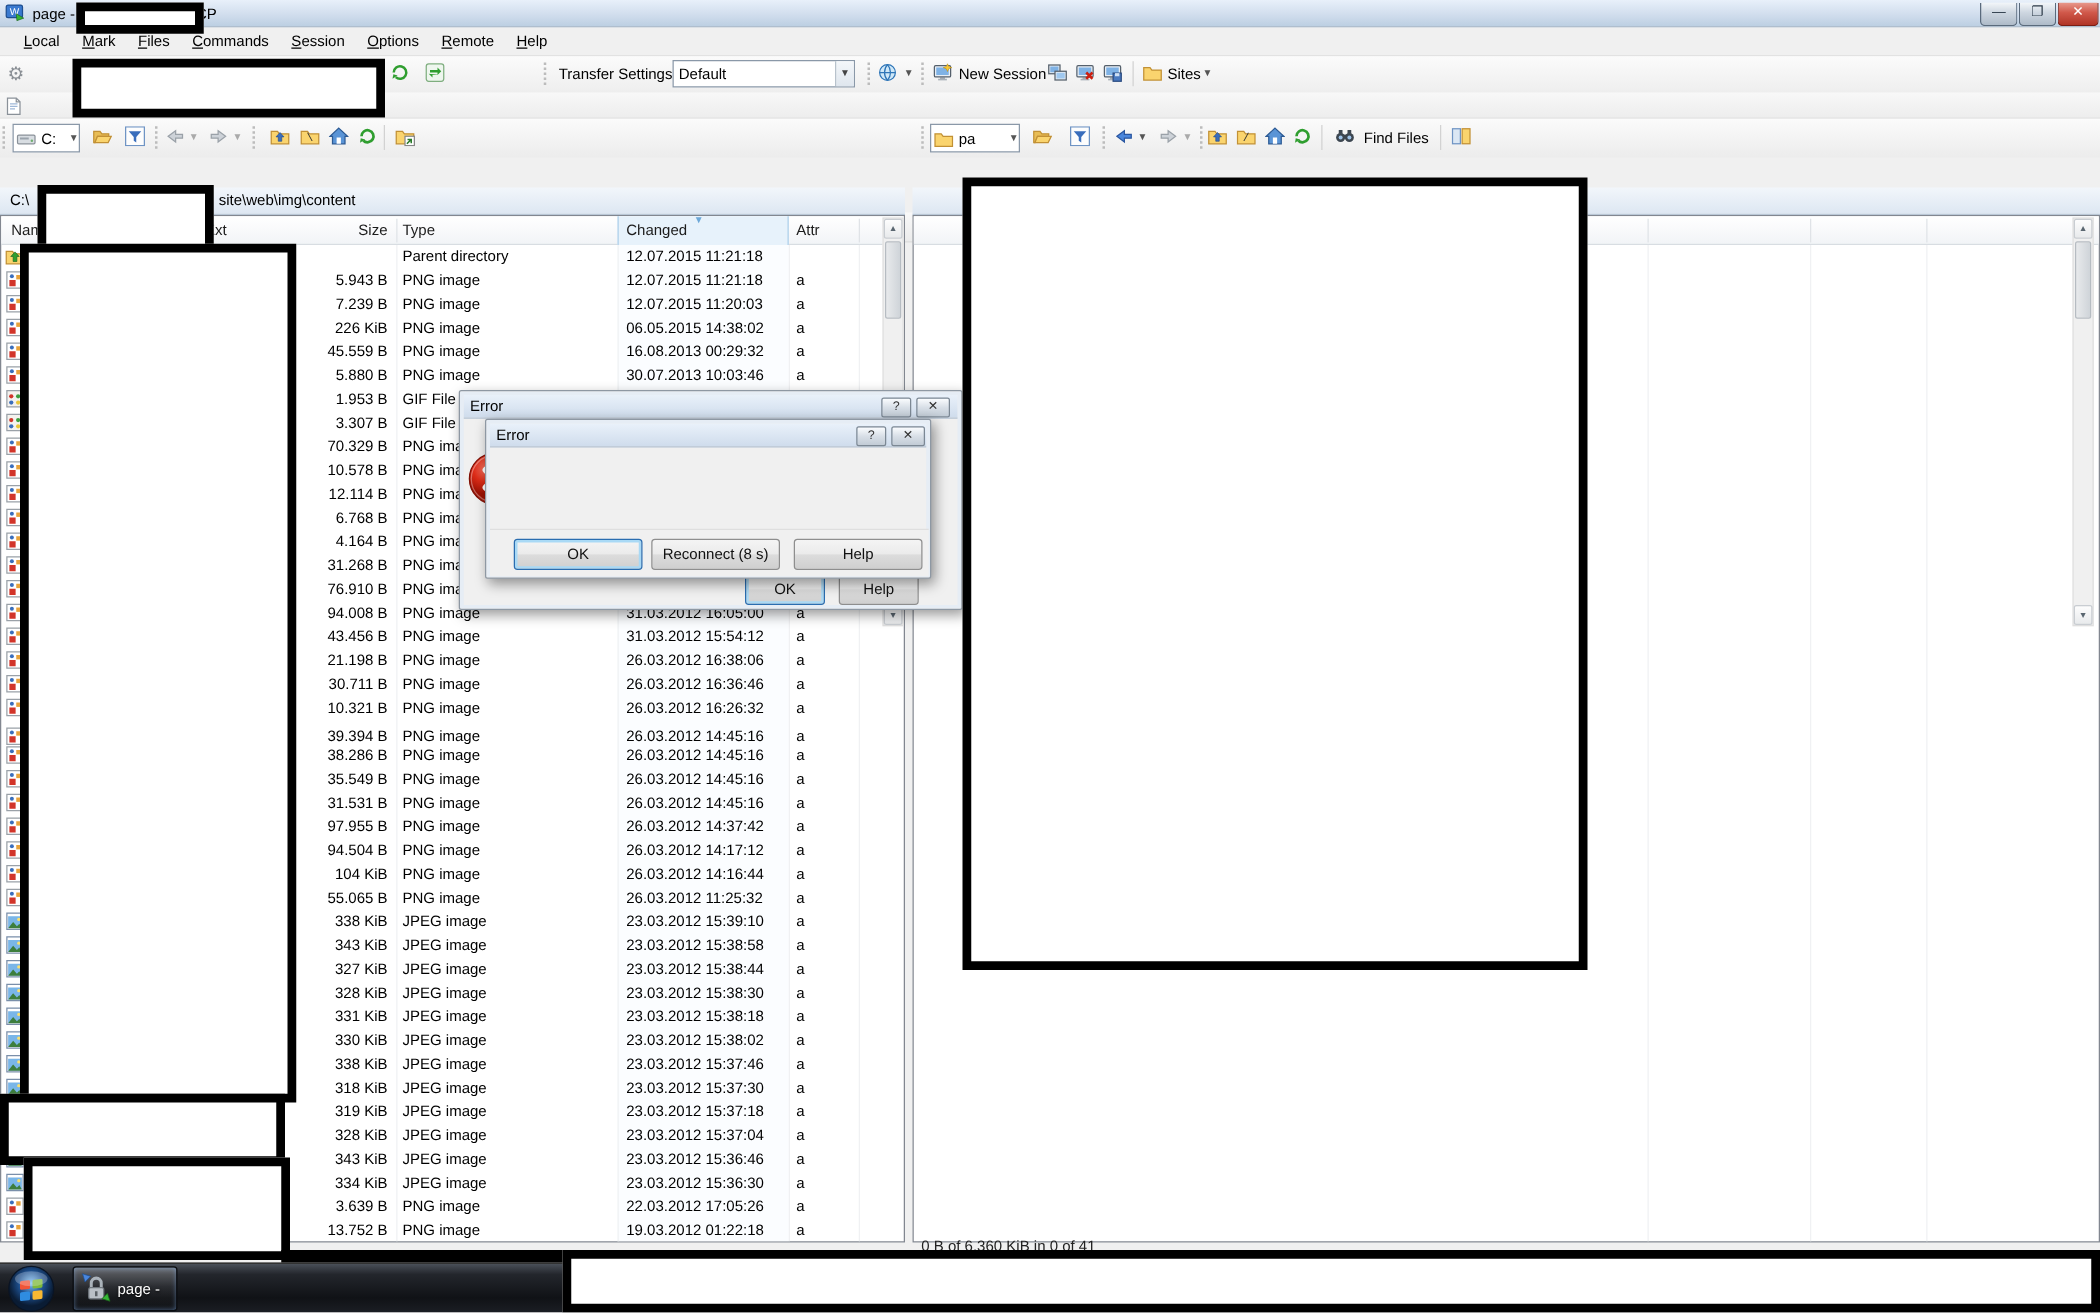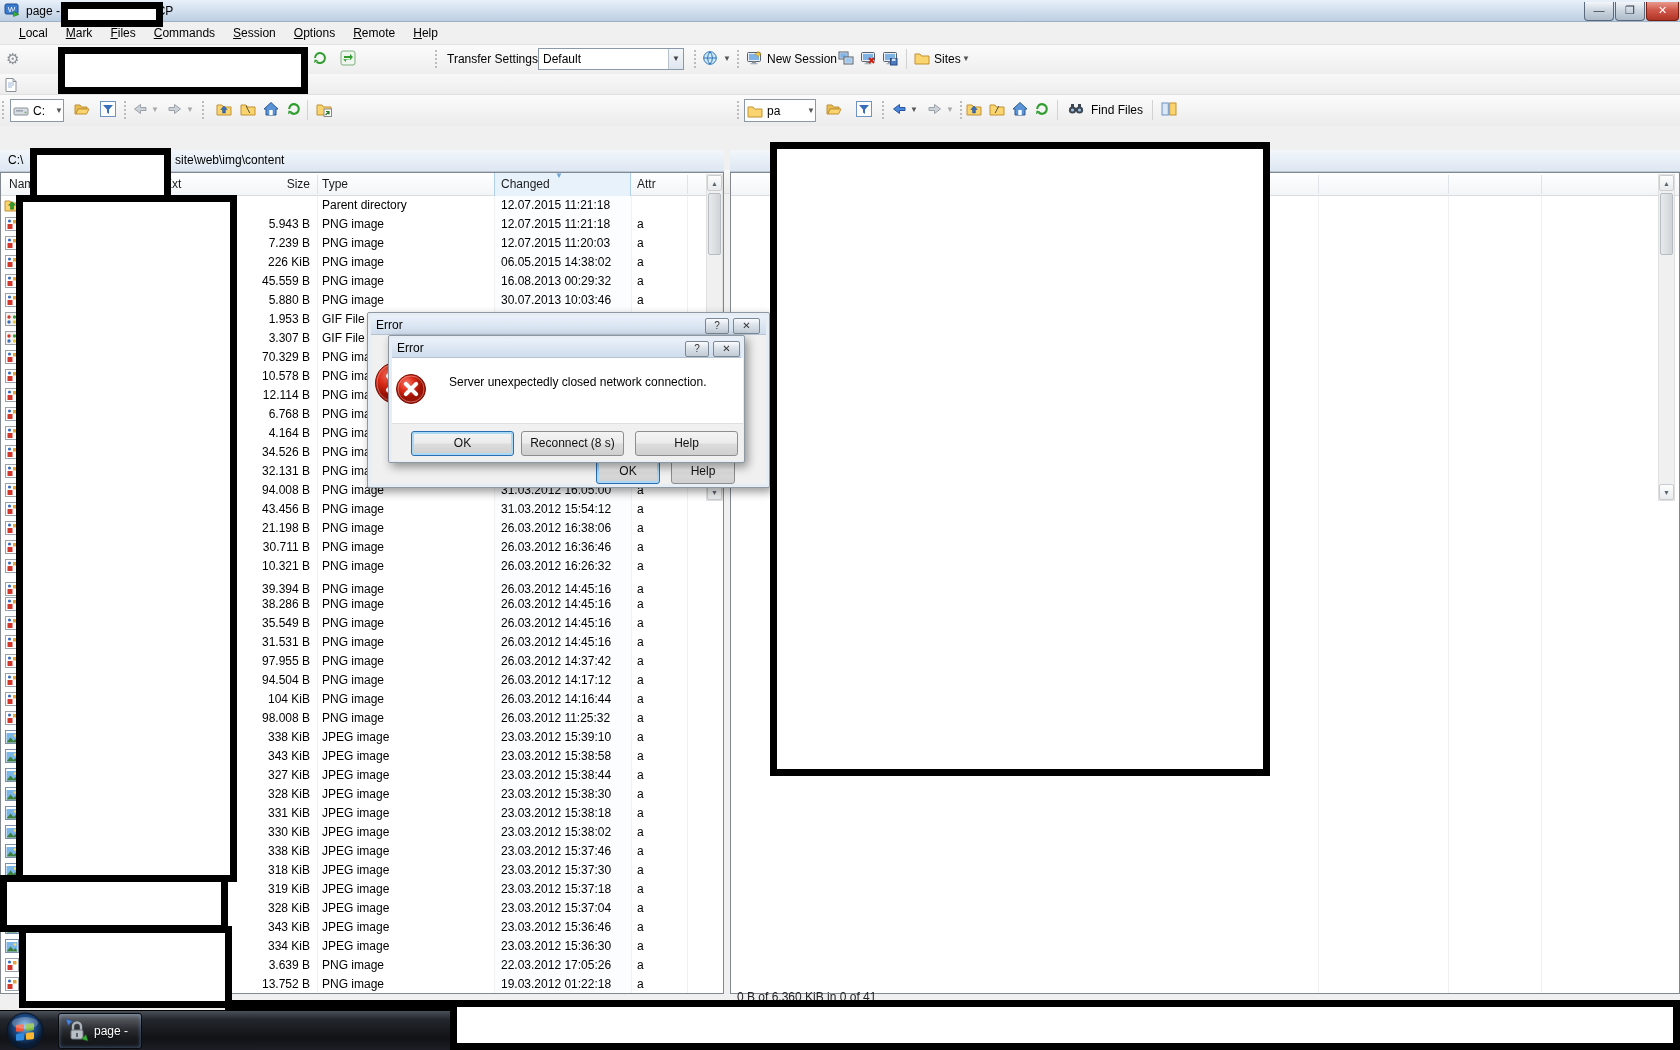--- a/index.html
+++ b/index.html
@@ -620,33 +620,33 @@
           <div class="c-chg"></div>
           <div class="c-attr">a</div>
         </div>
         <div class="frow" style="top: 247px;">
           <span class="fi"><svg width="16" height="16" viewBox="0 0 16 16" xmlns="http://www.w3.org/2000/svg">
               <rect x="1.5" y="1.5" width="13" height="13" fill="#fff" stroke="#9aa1a8"></rect>
               <rect x="3.5" y="8" width="5" height="5" fill="#d2352a"></rect>
               <rect x="9" y="4" width="3.5" height="3.5" fill="#e8a23a"></rect>
               <circle cx="5.5" cy="5" r="1.6" fill="#3a6ebc"></circle>
             </svg></span>
-          <div class="c-size">34.526 B</div>
+          <div class="c-size">31.268 B</div>
           <div class="c-type">PNG image</div>
           <div class="c-chg"></div>
           <div class="c-attr">a</div>
         </div>
         <div class="frow" style="top: 266px;">
           <span class="fi"><svg width="16" height="16" viewBox="0 0 16 16" xmlns="http://www.w3.org/2000/svg">
               <rect x="1.5" y="1.5" width="13" height="13" fill="#fff" stroke="#9aa1a8"></rect>
               <rect x="3.5" y="8" width="5" height="5" fill="#d2352a"></rect>
               <rect x="9" y="4" width="3.5" height="3.5" fill="#e8a23a"></rect>
               <circle cx="5.5" cy="5" r="1.6" fill="#3a6ebc"></circle>
             </svg></span>
-          <div class="c-size">32.131 B</div>
+          <div class="c-size">76.910 B</div>
           <div class="c-type">PNG image</div>
           <div class="c-chg"></div>
           <div class="c-attr">a</div>
         </div>
         <div class="frow" style="top: 285px;">
           <span class="fi"><svg width="16" height="16" viewBox="0 0 16 16" xmlns="http://www.w3.org/2000/svg">
               <rect x="1.5" y="1.5" width="13" height="13" fill="#fff" stroke="#9aa1a8"></rect>
               <rect x="3.5" y="8" width="5" height="5" fill="#d2352a"></rect>
               <rect x="9" y="4" width="3.5" height="3.5" fill="#e8a23a"></rect>
               <circle cx="5.5" cy="5" r="1.6" fill="#3a6ebc"></circle>
@@ -788,21 +788,21 @@
           <div class="c-chg">26.03.2012 14:16:44</div>
           <div class="c-attr">a</div>
         </div>
         <div class="frow" style="top: 513px;">
           <span class="fi"><svg width="16" height="16" viewBox="0 0 16 16" xmlns="http://www.w3.org/2000/svg">
               <rect x="1.5" y="1.5" width="13" height="13" fill="#fff" stroke="#9aa1a8"></rect>
               <rect x="3.5" y="8" width="5" height="5" fill="#d2352a"></rect>
               <rect x="9" y="4" width="3.5" height="3.5" fill="#e8a23a"></rect>
               <circle cx="5.5" cy="5" r="1.6" fill="#3a6ebc"></circle>
             </svg></span>
-          <div class="c-size">98.008 B</div>
+          <div class="c-size">55.065 B</div>
           <div class="c-type">PNG image</div>
           <div class="c-chg">26.03.2012 11:25:32</div>
           <div class="c-attr">a</div>
         </div>
         <div class="frow" style="top: 532px;">
           <span class="fi"><svg width="16" height="16" viewBox="0 0 16 16" xmlns="http://www.w3.org/2000/svg">
               <rect x="1.5" y="1.5" width="13" height="13" fill="#fff" stroke="#7a8faa"></rect>
               <rect x="2.5" y="4" width="11" height="9.5" fill="#7ab6e8"></rect>
               <path d="M2.5 13.5l4-5 3 3.5 2-2 2 3.5z" fill="#3d7e3d"></path>
               <circle cx="11" cy="6.5" r="1.3" fill="#f8e070"></circle>
@@ -1014,35 +1014,20 @@
           <path d="M14.96 14.96L29.040000000000003 29.040000000000003M29.040000000000003 14.96L14.96 29.040000000000003" stroke="#fff" stroke-width="5.720000000000001" stroke-linecap="round"></path>
         </svg></span>
     <div class="w7btn focused" style="left:228px;top:146px;width:64px">OK</div>
     <div class="w7btn" style="left:303px;top:146px;width:64px">Help</div>
   </div>
 
   <div class="dlg z-dlg-inner" style="left:388px;top:335px;width:357px;height:128px">
     <div class="dlg-title">
       <span>Error</span>
     </div>
-    <div class="abs" style="left:3px;top:22px;width:351px;height:65px;background:#fff">
-      <span class="abs" style="left:3px;top:15px;width:32px;height:32px"><svg width="32" height="32" viewBox="0 0 32 32" xmlns="http://www.w3.org/2000/svg">
-            <defs>
-              <radialGradient id="eg32" cx="35%" cy="30%">
-                <stop offset="0%" stop-color="#f47a6a"></stop>
-                <stop offset="55%" stop-color="#dd2c18"></stop>
-                <stop offset="100%" stop-color="#9c1205"></stop>
-              </radialGradient>
-            </defs>
-            <circle cx="16" cy="16" r="14.5" fill="url(#eg32)" stroke="#7e0e04"></circle>
-            <circle cx="16" cy="16" r="13" fill="none" stroke="#ffffff" stroke-opacity=".35"></circle>
-            <path d="M10.88 10.88L21.12 21.12M21.12 10.88L10.88 21.12" stroke="#fff" stroke-width="4.16" stroke-linecap="round"></path>
-          </svg></span>
-      <span class="abs" style="left:57px;top:17px;white-space:nowrap">Server unexpectedly closed network connection.</span>
-    </div>
     <div class="abs" style="left:3px;top:87px;width:351px;height:38px;background:#f0f0f0;border-top:1px solid #dfdfdf"></div>
     <div class="dlgbtn-sm" style="left:296px;width:24px">?</div>
     <div class="dlgbtn-sm" style="left:324px;width:27px">✕</div>
     <div class="w7btn focused" style="left:22px;top:95px;width:103px">OK</div>
     <div class="w7btn" style="left:132px;top:95px;width:103px">Reconnect (8 s)</div>
     <div class="w7btn" style="left:246px;top:95px;width:103px">Help</div>
   </div>
 
   <div id="taskbar" class="abs">
     <span id="start-orb"><svg width="40" height="38" viewBox="0 0 40 38" xmlns="http://www.w3.org/2000/svg">

